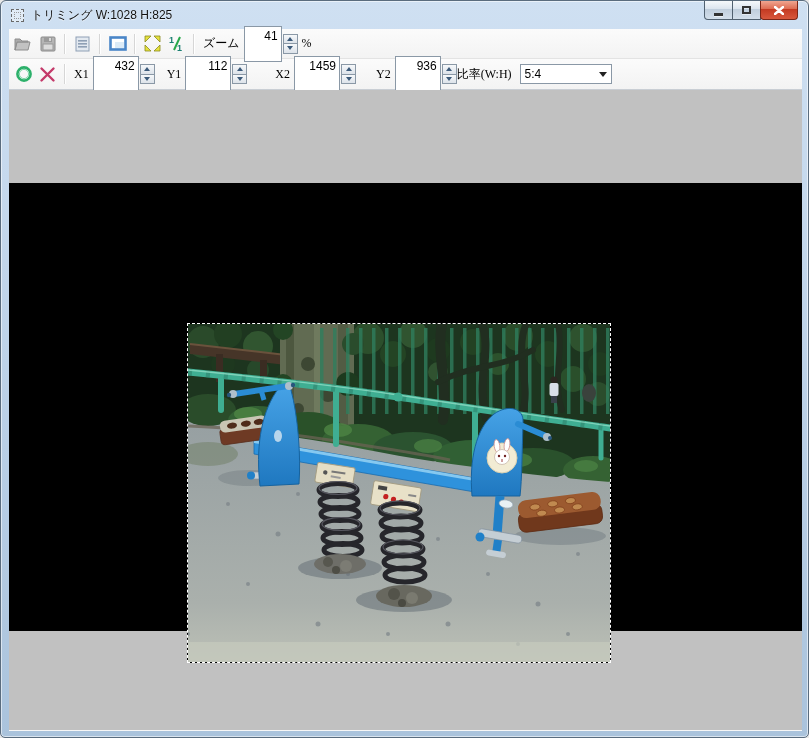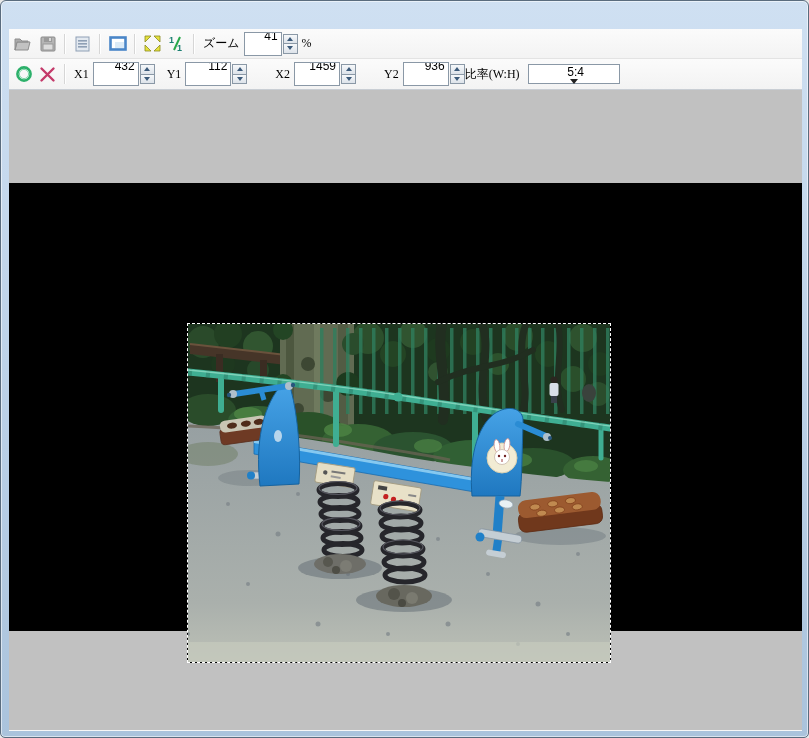--- a/index.html
+++ b/index.html
@@ -33,48 +33,65 @@
   .toolbar{display:flex;align-items:center;background:linear-gradient(#fbfbfb,#f3f3f3);}
   .tb1{height:30px;border-bottom:1px solid #e3e3e3;padding-left:2px;}
   .tb2{height:31px;border-bottom:1px solid #c9ced4;padding-left:2px;}
 
   .tbtn{width:23px;height:22px;border:none;background:transparent;padding:0;margin:0 0 0 1px;
     display:flex;align-items:center;justify-content:center;cursor:default;}
   .tbtn svg{display:block;}
   .vsep{width:1px;height:20px;background:#d6d6d6;box-shadow:1px 0 0 #fff;margin:0 5px;flex:none;}
   .lbl{margin:0 4px;white-space:nowrap;font-family:Liberation Serif, serif;}
 
-  .num{height:24px;border:1px solid #8a98a6;background:#fff;text-align:right;
+  .num{height:36px;border:1px solid #8a98a6;background:#fff;text-align:right;
     font-family:"Liberation Sans","DejaVu Sans",sans-serif;font-size:12px;padding:0 3px 16px 1px;}
   .num.zoom{width:38px;}
   .num.coord{width:46px;}
   .spin{width:15px;height:20px;display:flex;flex-direction:column;margin-left:1px;flex:none;}
   .spin-b{flex:1;border:1px solid #8a98a6;background:linear-gradient(#f6f8fa,#dde3ea);
     display:flex;align-items:center;justify-content:center;}
   .spin-b.up{border-bottom:none;}
   .tri-up{width:0;height:0;border-left:3px solid transparent;border-right:3px solid transparent;border-bottom:4px solid #3c5a7a;}
   .tri-dn{width:0;height:0;border-left:3px solid transparent;border-right:3px solid transparent;border-top:4px solid #3c5a7a;}
 
-  .combo{width:92px;height:20px;border:1px solid #8a98a6;background:#fff;display:flex;align-items:center;margin-left:4px;flex-direction:column;}
+  .combo{width:92px;height:20px;border:1px solid #8a98a6;background:#fff;display:flex;align-items:center;margin-left:4px;}
   .combo-val{flex:1;padding-left:4px;}
   .combo-arrow{width:16px;display:flex;align-items:center;justify-content:center;}
   .combo-arrow span{width:0;height:0;border-left:4px solid transparent;border-right:4px solid transparent;border-top:5px solid #222;}
 
   
   .canvas{position:relative;width:793px;height:640px;background:#c1c1c1;overflow:hidden;}
   .viewport{position:absolute;left:0;top:93px;width:793px;height:448px;background:#000;}
   .photo{position:absolute;left:178px;top:140px;width:424px;height:340px;
     border:1px dashed #fff;background:#000;}
   .photo svg{display:block;}
 </style>
 </head>
 <body>
 
 <div class="window">
 
+  <div class="titlebar">
+    <span class="app-icon"></span>
+    <span class="title-text">トリミング W:1028 H:825</span>
+    <div class="winbtns">
+      <div class="wbtn min">
+          <span class="glyph-min"></span>
+        </div>
+      <div class="wbtn max">
+          <span class="glyph-max"></span>
+        </div>
+      <div class="wbtn close">
+        <svg width="10" height="9" viewBox="0 0 10 9">
+          <path d="M1 1 L9 8 M9 1 L1 8" stroke="#fff" stroke-width="2.4" stroke-linecap="round"></path>
+        </svg>
+      </div>
+    </div>
+  </div>
 
   <div class="client">
 
     <div class="toolbar tb1">
       <button class="tbtn">
         <svg width="19" height="16" viewBox="0 0 19 16">
           <path d="M1 14 L3 6 L16 6 L14 14 Z" fill="#c2c2c2" stroke="#8e8e8e"></path>
           <path d="M1 14 L1 3 L6 3 L8 5 L14 5 L14 6 L3 6 Z" fill="#ababab" stroke="#8e8e8e"></path>
         </svg>
       </button>
@@ -174,21 +191,21 @@
       <input class="num coord" value="1459" style="">
       <span class="spin">
         <span class="spin-b up">
             <i class="tri-up"></i>
           </span>
         <span class="spin-b">
             <i class="tri-dn"></i>
           </span>
       </span>
 
-      <span class="lbl" style="margin-left:28px">Y2</span>
+      <span class="lbl" style="margin-left:20px">Y2</span>
       <input class="num coord" value="936" style="">
       <span class="spin">
         <span class="spin-b up">
             <i class="tri-up"></i>
           </span>
         <span class="spin-b">
             <i class="tri-dn"></i>
           </span>
       </span>
 

